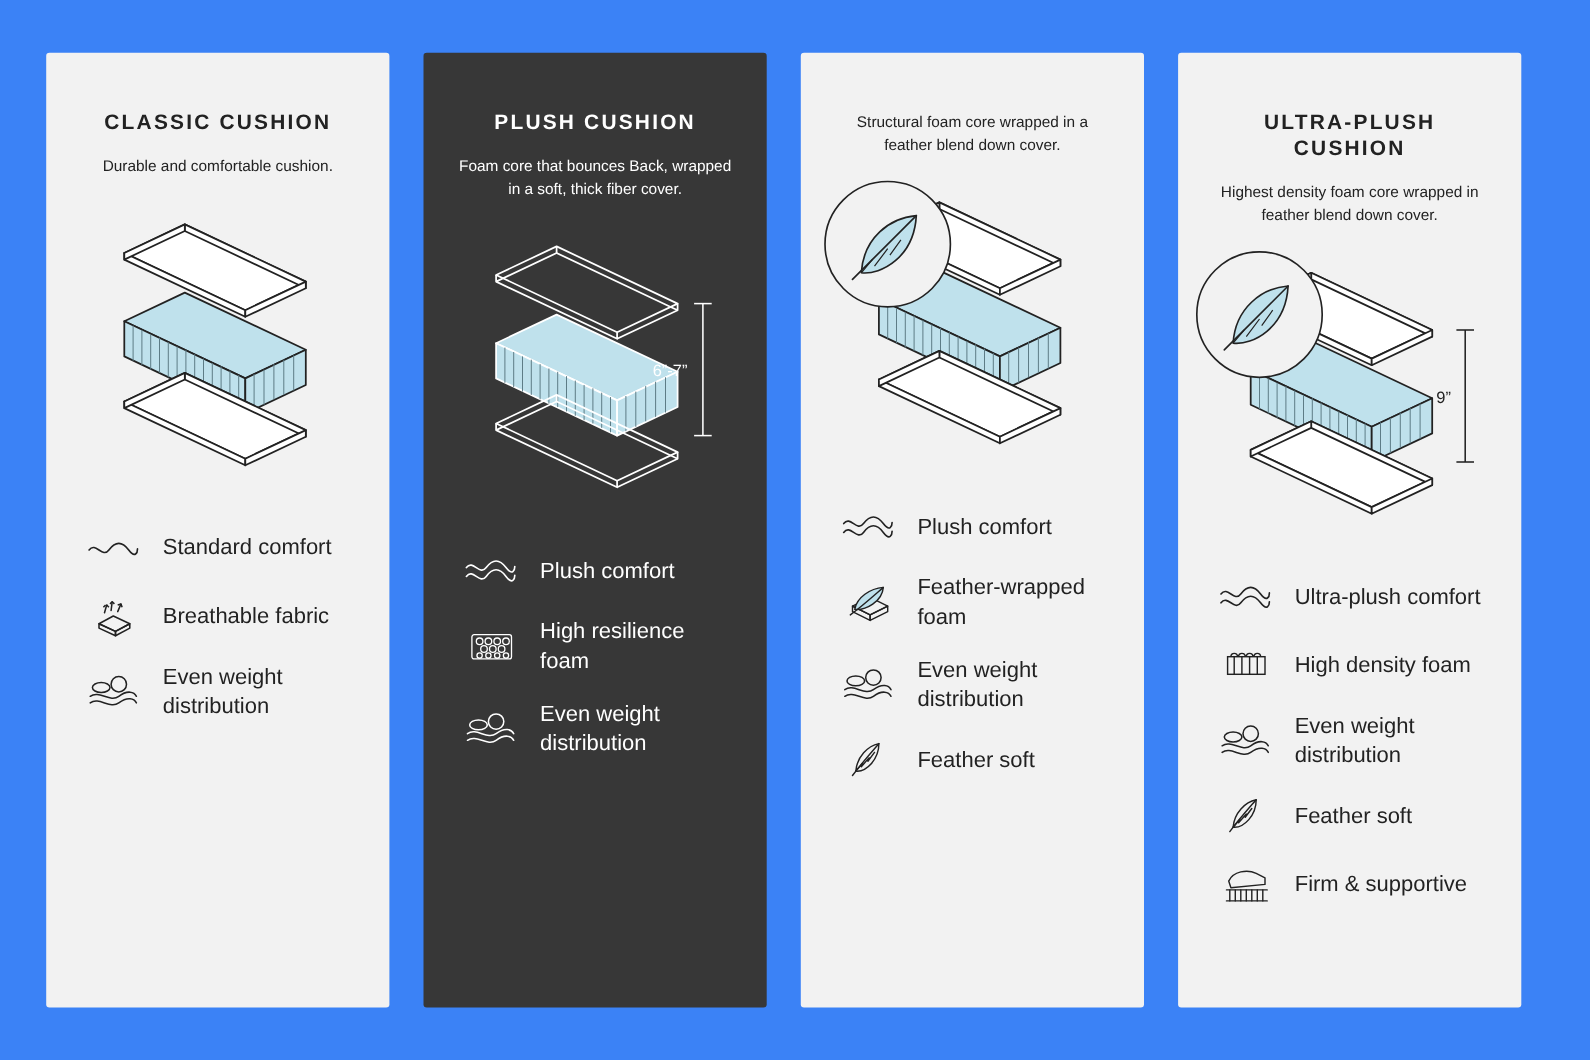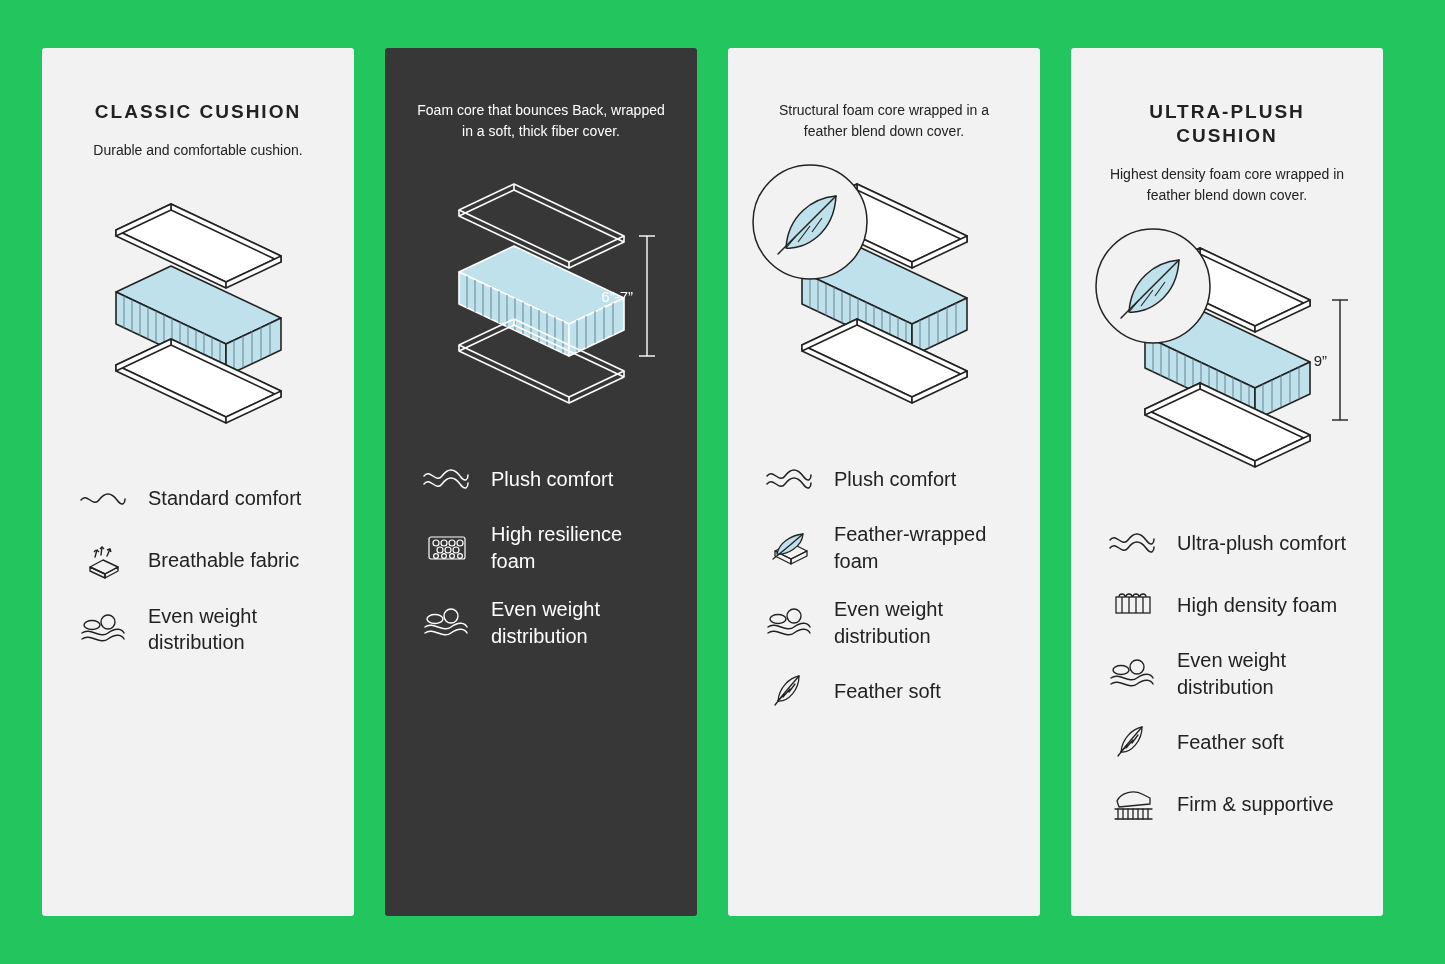--- a/index.html
+++ b/index.html
@@ -5,21 +5,21 @@
   * { box-sizing: border-box; }
   html, body {
     margin: 0; padding: 0;
     background: #ffffff;
     font-family: "Liberation Sans", sans-serif;
   }
   .page {
     position: relative;
     width: 1445px;
     height: 964px;
-    background: #22c55e;
+    background: #3b82f6;
     overflow: hidden;
   }
   .cards {
     display: flex;
     gap: 0px;
     padding: 48px 42px;
     height: 100%;
   }
   .card {
     position: relative;
@@ -51,21 +51,21 @@
   }
   .card.light .card-desc { color: #222222; }
   .card.dark  .card-desc { color: #ffffff; }
 
   .diagram-wrap {
     position: relative;
     height: 290px;
     margin-top: 18px;
     display: flex;
     align-items: center;
-    justify-content: flex-start;
+    justify-content: center;
   }
   .diagram-wrap svg { display: block; overflow: visible; }
 
   .features {
     margin-top: 10px;
     padding: 0 6px 0 10px;
   }
   .feature {
     display: flex;
     align-items: center;
@@ -183,20 +183,21 @@
                 <path d="M4 28 C12 22, 22 34, 30 28 S44 24, 46 28"></path>
               </g>
             </svg>
           </span>
           <span class="flabel">Even weight distribution</span>
         </div>
       </div>
     </div>
 
     <div class="card dark">
+      <h2 class="card-title">PLUSH CUSHION</h2>
       <p class="card-desc">Foam core that bounces Back, wrapped in a soft, thick fiber cover.</p>
 
       <div class="diagram-wrap">
         <svg width="280" height="260" viewBox="0 0 280 260">
           <g stroke="#fff" stroke-width="1.6" fill="none" stroke-linejoin="round">
             <polygon points="105,10 215,62 160,88 50,36"></polygon>
             <polyline points="105,16 215,68 215,62"></polyline>
             <polyline points="50,36 50,42 160,94 160,88"></polyline>
             <polyline points="105,10 105,16 50,42"></polyline>
             <polyline points="160,94 215,68"></polyline>

